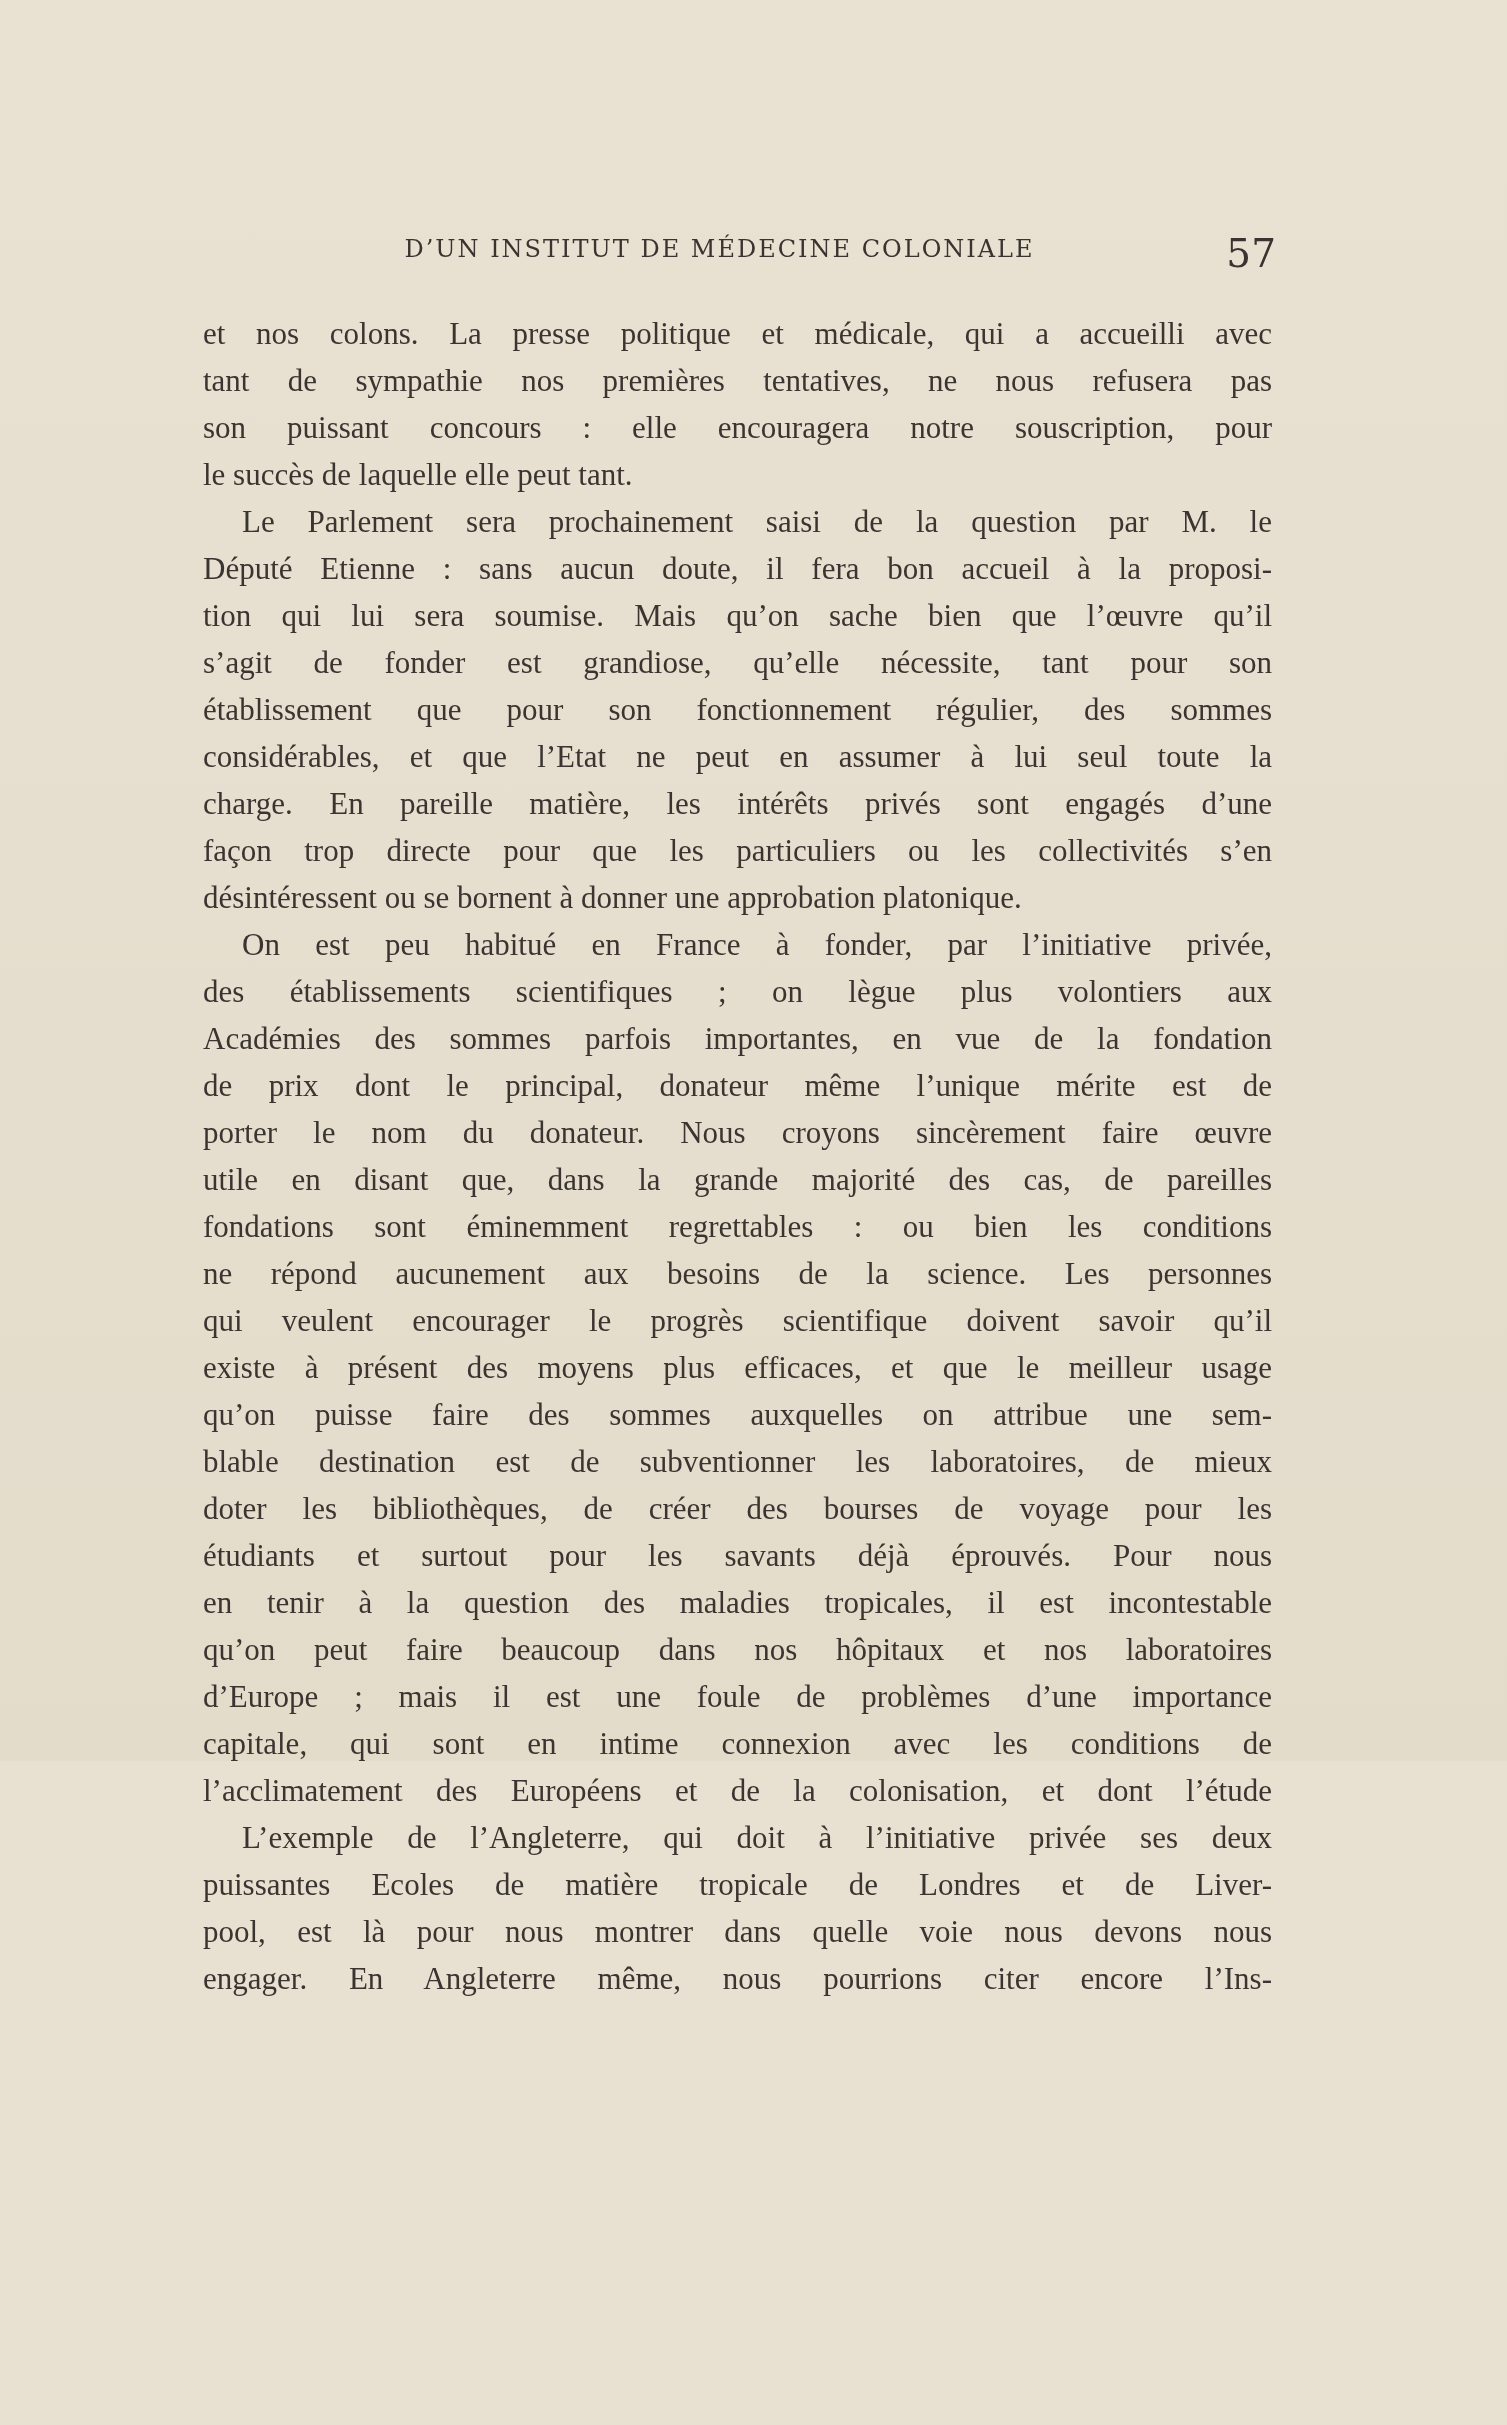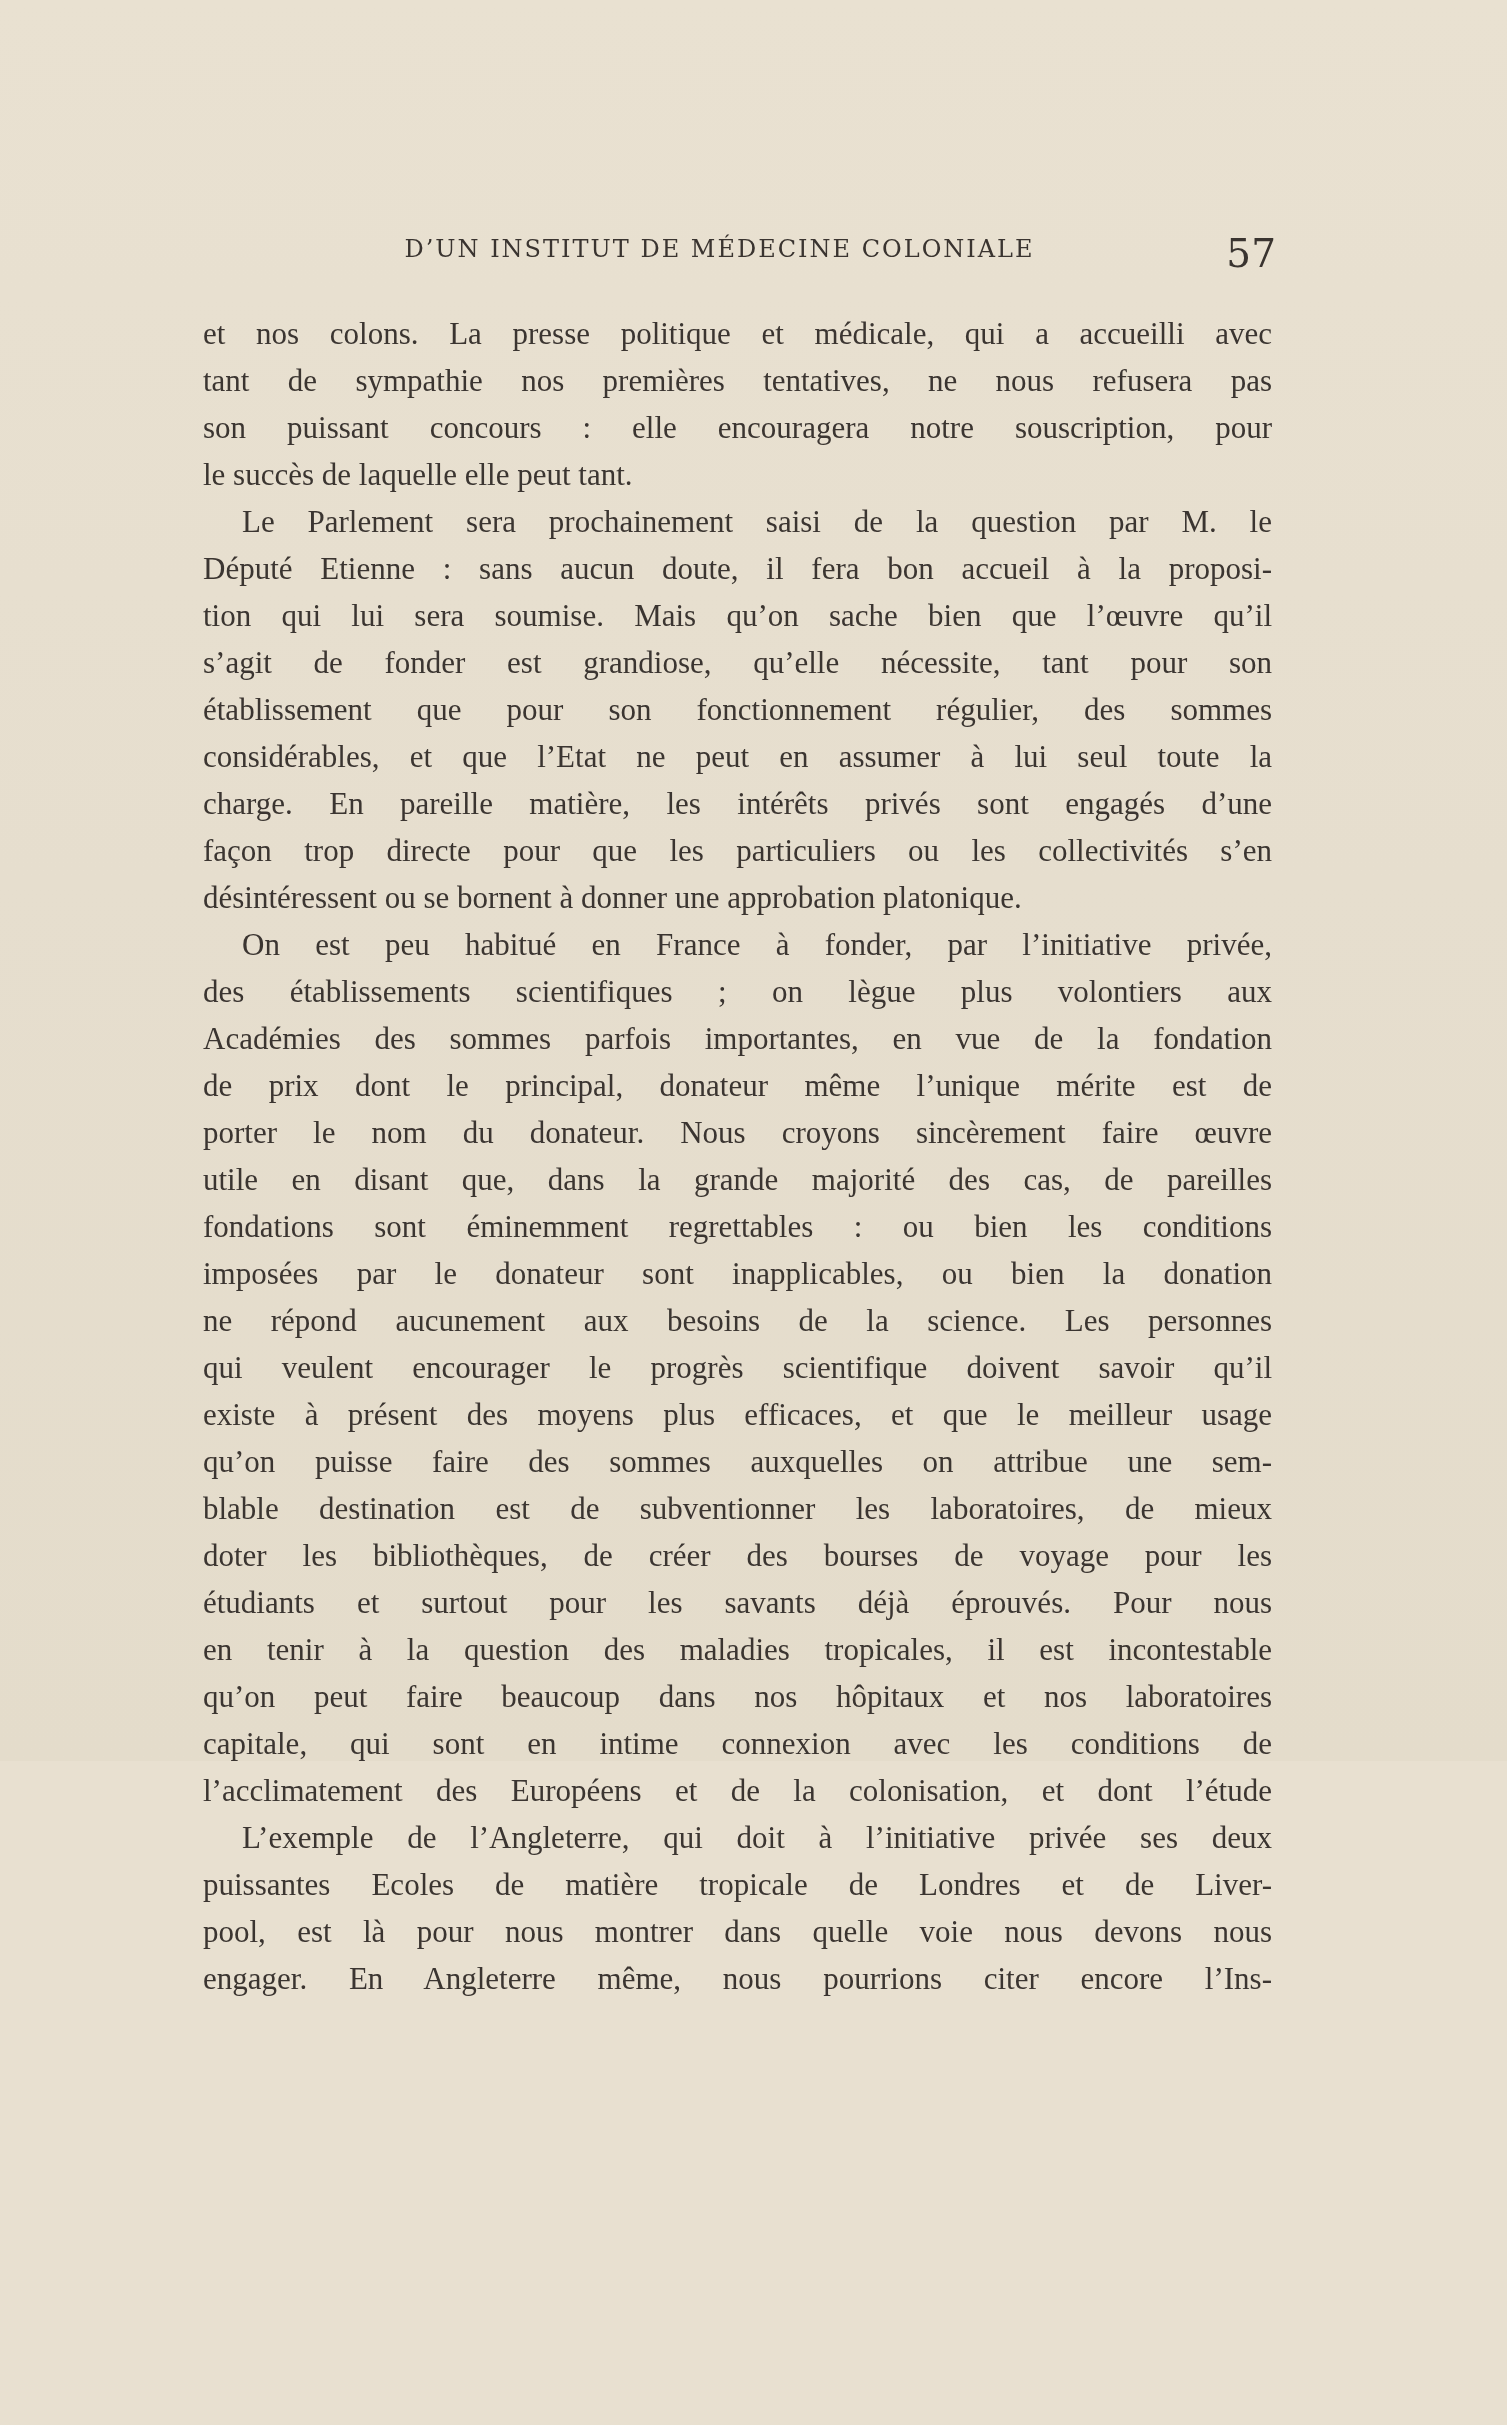--- a/index.html
+++ b/index.html
@@ -94,30 +94,30 @@
     <span class="line">charge. En pareille matière, les intérêts privés sont engagés d’une</span>
     <span class="line">façon trop directe pour que les particuliers ou les collectivités s’en</span>
     <span class="line last">désintéressent ou se bornent à donner une approbation platonique.</span>
     <span class="line indent">On est peu habitué en France à fonder, par l’initiative privée,</span>
     <span class="line">des établissements scientifiques ; on lègue plus volontiers aux</span>
     <span class="line">Académies des sommes parfois importantes, en vue de la fondation</span>
     <span class="line">de prix dont le principal, donateur même l’unique mérite est de</span>
     <span class="line">porter le nom du donateur. Nous croyons sincèrement faire œuvre</span>
     <span class="line">utile en disant que, dans la grande majorité des cas, de pareilles</span>
     <span class="line">fondations sont éminemment regrettables : ou bien les conditions</span>
-    <span class="line">imposées par le donateur sont inapplicables, ou bien la donation</span>
     <span class="line">ne répond aucunement aux besoins de la science. Les personnes</span>
     <span class="line">qui veulent encourager le progrès scientifique doivent savoir qu’il</span>
     <span class="line">existe à présent des moyens plus efficaces, et que le meilleur usage</span>
     <span class="line">qu’on puisse faire des sommes auxquelles on attribue une sem-</span>
     <span class="line">blable destination est de subventionner les laboratoires, de mieux</span>
     <span class="line">doter les bibliothèques, de créer des bourses de voyage pour les</span>
     <span class="line">étudiants et surtout pour les savants déjà éprouvés. Pour nous</span>
     <span class="line">en tenir à la question des maladies tropicales, il est incontestable</span>
     <span class="line">qu’on peut faire beaucoup dans nos hôpitaux et nos laboratoires</span>
+    <span class="line">d’Europe ; mais il est une foule de problèmes d’une importance</span>
     <span class="line">capitale, qui sont en intime connexion avec les conditions de</span>
     <span class="line">l’acclimatement des Européens et de la colonisation, et dont l’étude</span>
     <span class="line indent">L’exemple de l’Angleterre, qui doit à l’initiative privée ses deux</span>
     <span class="line">puissantes Ecoles de matière tropicale de Londres et de Liver-</span>
     <span class="line">pool, est là pour nous montrer dans quelle voie nous devons nous</span>
     <span class="line">engager. En Angleterre même, nous pourrions citer encore l’Ins-</span>
   </div>
 </div>
 
 

